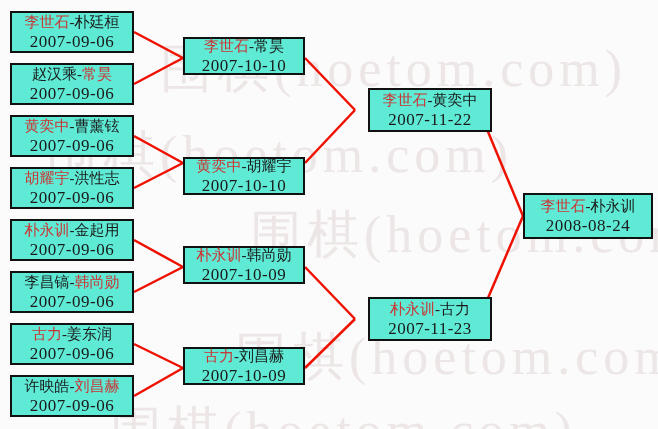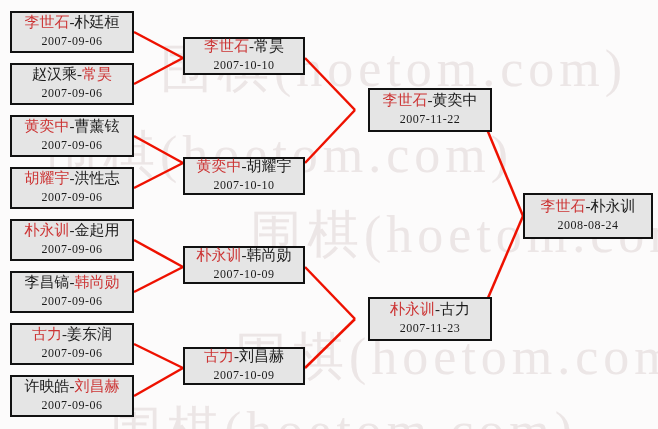--- a/index.html
+++ b/index.html
@@ -15,31 +15,31 @@
   .wm {
     position:absolute; white-space:nowrap;
     font-family:"Liberation Serif","DejaVu Serif",serif;
     font-size:52px; letter-spacing:5px;
     color:#ece6e6; z-index:0; user-select:none;
   }
   #lines { position:absolute; left:0; top:0; z-index:1; }
   #lines line { stroke:#ee1100; stroke-width:2.5; }
   .match {
     position:absolute; z-index:2; box-sizing:border-box;
-    background:#e5e5e5; border:2px solid #111111;
+    background:#5eead4; border:2px solid #111111;
     display:flex; flex-direction:column; justify-content:center;
     text-align:center; line-height:19px; font-size:15px; color:#1a1a1a;
   }
   .col1 { left:10px;  width:124px; height:42px; }
   .col2 { left:183px; width:122px; height:38px; }
   .col3 { left:355px; width:124px; height:44px;margin-left:13px; }
   .col4 { left:523px; width:130px; height:46px;align-items:center; }
   .players { white-space:nowrap; }
   .win { color:#cc3333; }
-  .date { font-size:12px; letter-spacing:0.5px; }
+  .date { font-size:17px; letter-spacing:0.5px; }
 </style>
 </head>
 <body>
 
 <div id="stage">
 
   <div class="wm" style="top:34px;  left:160px;">围棋(hoetom.com)</div>
   <div class="wm" style="top:120px; left:46px;">围棋(hoetom.com)</div>
   <div class="wm" style="top:200px; left:250px;">围棋(hoetom.com)</div>
   <div class="wm" style="top:322px; left:235px;">围棋(hoetom.com)</div>

